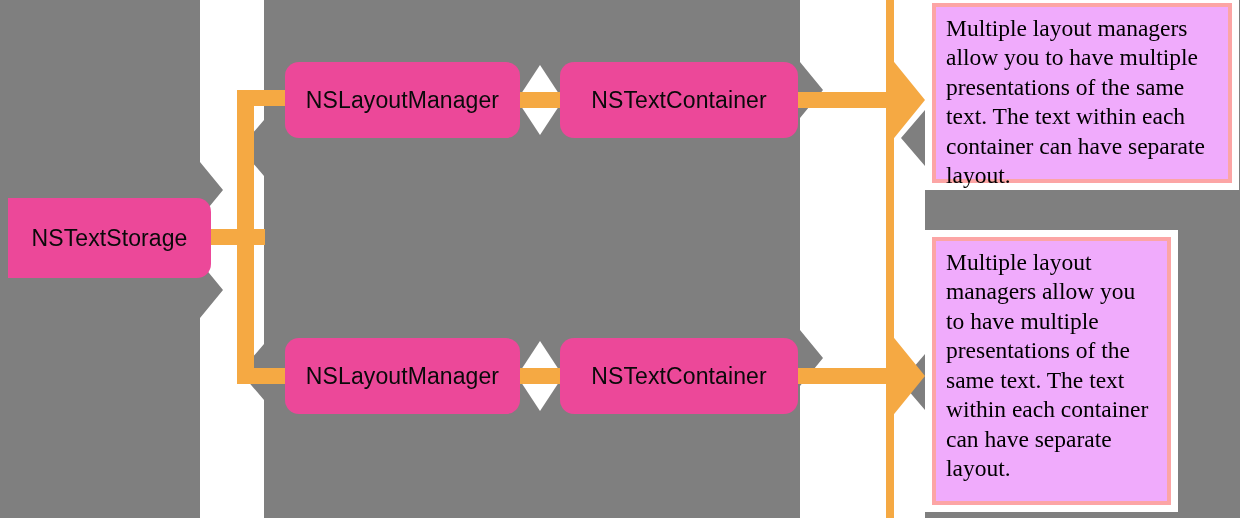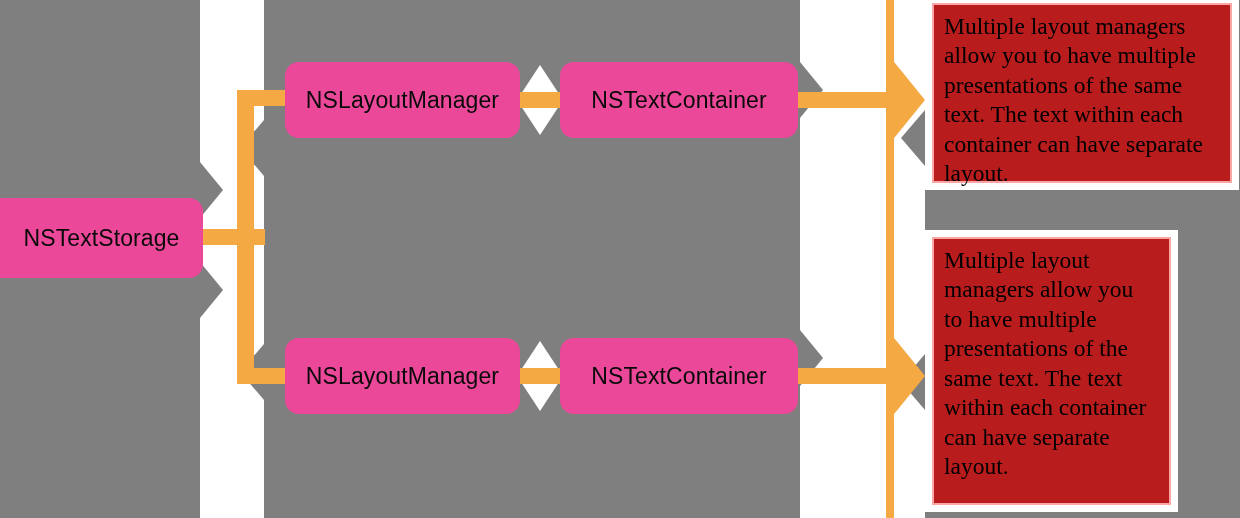--- a/index.html
+++ b/index.html
@@ -19,38 +19,38 @@
     position:absolute;
     background:#ec4899;
     border-radius:14px;
     display:flex;align-items:center;justify-content:center;
     color:#0a0a0a;
     font-size:23px;
     letter-spacing:.1px;
     white-space:nowrap;
     box-shadow:0 0 0 0 rgba(0,0,0,0);
   }
-  #node-storage{left:0px;top:198px;width:203px;height:80px;border-radius:0 14px 14px 0;}
+  #node-storage{left:8px;top:198px;width:203px;height:80px;border-radius:0 14px 14px 0;}
   #node-lm-1{left:285px;top:62px;width:235px;height:76px;}
   #node-tc-1{left:560px;top:62px;width:238px;height:76px;}
   #node-lm-2{left:285px;top:338px;width:235px;height:76px;}
   #node-tc-2{left:560px;top:338px;width:238px;height:76px;}
 
   
   .panel{
     position:absolute;
     background:#ffffff;
     padding:7px;
     box-sizing:border-box;
   }
   .panel-inner{
     width:100%;height:100%;
     box-sizing:border-box;
-    border:2px solid #fca5a5;
-    background:#b91c1c;
+    border:4px solid #fca5a5;
+    background:#f0abfc;
     padding:7px 18px 4px 10px;
     font-family:"Liberation Serif",serif;
     font-size:23.5px;
     line-height:1.255;
     color:#000;
   }
   #panel-1{left:925px;top:-4px;width:314px;height:194px;}
   #panel-2{left:925px;top:230px;width:253px;height:282px;}
 </style>
 </head>

